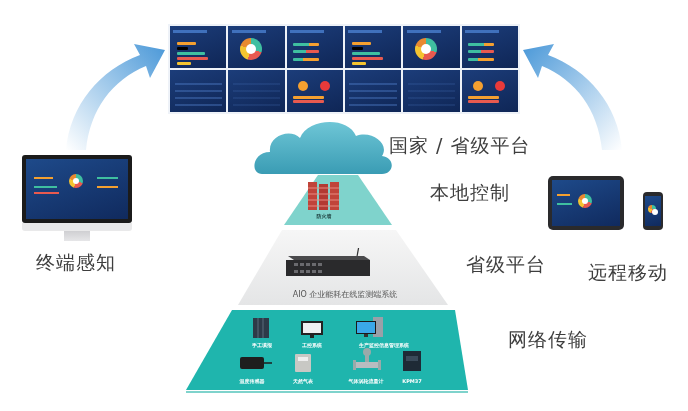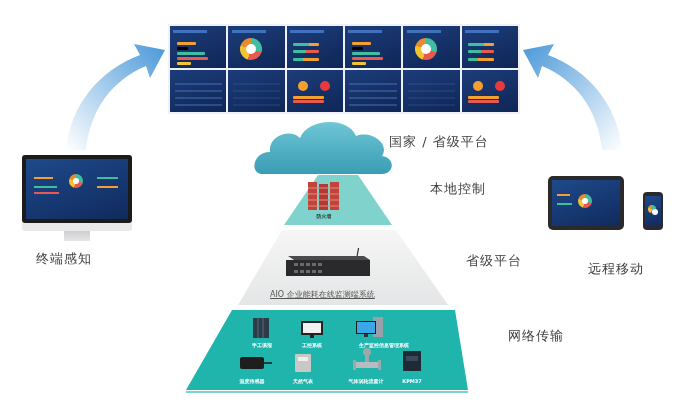--- a/index.html
+++ b/index.html
@@ -1,18 +1,18 @@
 <!DOCTYPE html>
 <html><head>
 <meta charset="utf-8">
 <style>
   html, body { margin:0; padding:0; background:#ffffff; }
   body { width:688px; height:411px; position:relative; overflow:hidden; font-family:"DejaVu Sans", sans-serif; }
   .abs { position:absolute; }
-  .label { color:#3e3e3e; font-size:13px; letter-spacing:1px; white-space:nowrap; }
+  .label { color:#3e3e3e; font-size:19px; letter-spacing:1px; white-space:nowrap; }
   
   .wall { left:168px; top:24px; width:352px; height:90px; display:grid; grid-template-columns:repeat(6,1fr); grid-template-rows:1fr 1fr; gap:2px; background:#eef2f8; padding:2px; box-sizing:border-box; }
   .panel { background:linear-gradient(160deg,#1c3d7a,#0f2656); position:relative; overflow:hidden; }
   .panel .hdr { position:absolute; left:6%; top:10%; width:60%; height:3px; background:#4a7fd0; opacity:.8; }
   .panel .bar { position:absolute; left:12%; height:3px; border-radius:1px; }
   .panel .donut { position:absolute; left:20%; top:28%; width:22px; height:22px; border-radius:50%;
      background:conic-gradient(#3fbfa0 0 30%, #e85a4f 30% 55%, #f4c430 55% 80%, #e88a30 80% 100%); }
   .panel .donut::after { content:""; position:absolute; left:6px; top:6px; width:10px; height:10px; border-radius:50%; background:#fff; }
   .panel .dot { position:absolute; width:10px; height:10px; border-radius:50%; top:25%; }
   .panel .rows { position:absolute; left:8%; right:8%; top:30%; bottom:10%;
@@ -29,21 +29,21 @@
   .mini { width:100%; height:100%; background:linear-gradient(160deg,#1e4a8a,#102a5e); position:relative; overflow:hidden; }
   .mini .d { position:absolute; left:38%; top:30%; width:14px; height:14px; border-radius:50%;
      background:conic-gradient(#3fbfa0 0 30%, #e85a4f 30% 55%, #f4c430 55% 80%, #e88a30 80% 100%); }
   .mini .d::after { content:""; position:absolute; left:4px; top:4px; width:6px; height:6px; border-radius:50%; background:#fff; }
   .mini .b { position:absolute; left:8%; height:2px; }
   
   .fw { left:306px; top:180px; width:36px; height:32px; }
   .fwcap { left:300px; top:213px; width:48px; text-align:center; font-size:5px; color:#1a3b3a; font-weight:bold; }
   
   .aio { left:282px; top:248px; width:92px; height:30px; }
-  .aiocap { left:270px; top:289px; width:150px; font-size:8px; color:#555; white-space:nowrap;text-decoration:underline; }
+  .aiocap { left:270px; top:289px; width:150px; text-align:center; font-size:8px; color:#555; white-space:nowrap; }
   .tcap { position:absolute; font-size:5px; color:#ffffff; font-weight:bold; white-space:nowrap; transform:translateX(-50%); }
 </style>
 </head>
 <body>
 
 <svg class="abs pyr" viewBox="0 0 688 411" xmlns="http://www.w3.org/2000/svg">
   <defs>
     <linearGradient id="arrL" x1="0" y1="1" x2="1" y2="0">
       <stop offset="0" stop-color="#ffffff"></stop>
       <stop offset="1" stop-color="#4a98d8"></stop>

